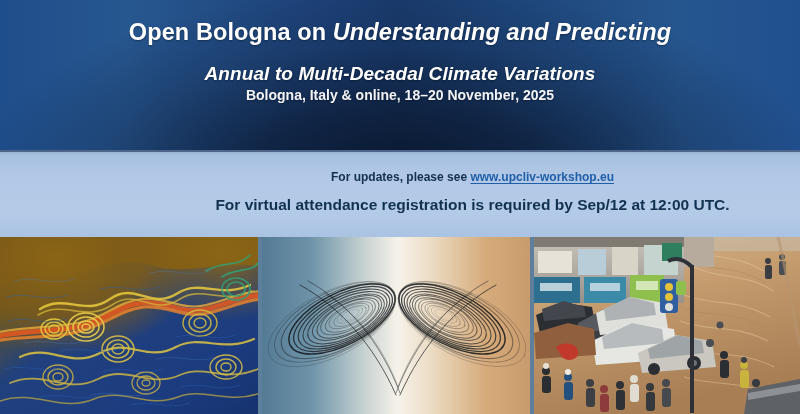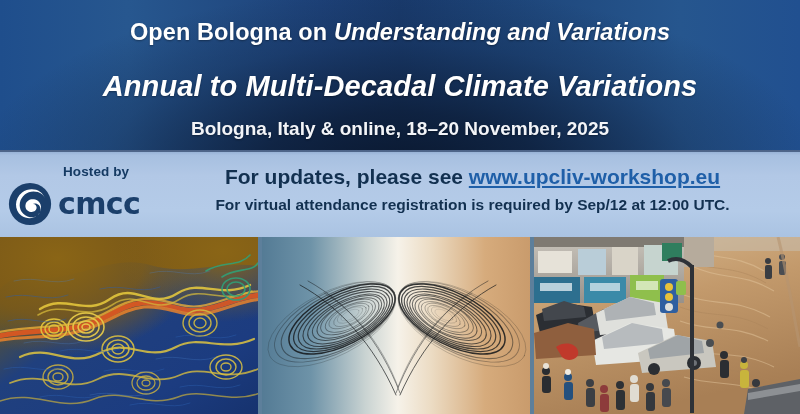--- a/index.html
+++ b/index.html
@@ -52,31 +52,30 @@
     letter-spacing: 0.1px;
     text-shadow: 0 1px 2px rgba(0,0,0,0.35);
     white-space: nowrap;
   }
   .title-line-1 {
     font-size: 23.5px;
     line-height: 24px;
     margin-top: 20px;
   }
   .title-line-2 {
-    font-size: 29px;
+    font-size: 19px;
     line-height: 24px;
-    margin-top: 30px;
+    margin-top: 18px;
     font-style: italic;
   }
   .title-italic { font-style: italic; }
   .subtitle-line {
-    font-size: 19px;
+    font-size: 14px;
     font-weight: bold;
     line-height: 18px;
-    margin-top: 22px;
     color: #f2f4f8;
     text-shadow: 0 1px 2px rgba(0,0,0,0.35);
     white-space: nowrap;
   }
 
   
   .info-band {
     position: absolute;
     left: 0; top: 150px;
     width: 800px;
@@ -137,21 +136,21 @@
   
   .info-text {
     position: absolute;
     left: 150px;
     top: 14px;
     width: 645px;
     text-align: center;
     color: #123050;
   }
   .info-line {
-    font-size: 21px;
+    font-size: 12px;
     font-weight: bold;
     line-height: 20px;
     white-space: nowrap;
   }
   .info-line-1 { margin-top: 3px; }
   .info-line-2 { margin-top: 8px; font-size: 15.5px; }
   .url-link {
     color: #1f5fa8;
     text-decoration: underline;
     text-underline-offset: 2px;
@@ -183,39 +182,29 @@
   }
   .panel-svg { display: block; width: 100%; height: 100%; }
 </style>
 </head>
 <body>
 
 <div class="banner">
 
   <div class="header">
     <div class="header-inner">
-      <div class="title-line title-line-1"><span>Open Bologna on </span><span class="title-italic">Understanding and Variations</span></div>
+      <div class="title-line title-line-1"><span>Open Bologna on </span><span class="title-italic">Understanding and Predicting</span></div>
       <div class="title-line title-line-2">Annual to Multi-Decadal Climate Variations</div>
       <div class="subtitle-line">Bologna, Italy &amp; online,  18–20  November,  2025</div>
     </div>
   </div>
 
   <div class="info-band">
     <div class="band-topline"></div>
 
-    <div class="host-block">
-      <div class="hosted-by-label">Hosted by</div>
-      <div class="cmcc-logo-row">
-        <svg class="cmcc-mark" viewBox="0 0 100 100">
-          <circle cx="50" cy="50" r="48" fill="#1b3f6b"></circle>
-          <path d="M84 38 C78 16 50 10 32 24 C14 38 14 64 30 76 C44 86 64 84 72 70 C79 58 74 44 62 40 C52 37 42 42 40 51 C38 59 43 67 52 68 C59 69 65 64 65 58 C65 53 61 49 56 50 C64 46 74 52 74 62 C74 74 62 82 50 80 C34 77 24 62 27 47 C31 28 50 17 68 23 C77 26 82 31 84 38 Z" fill="#ffffff"></path>
-        </svg>
-        <div class="cmcc-word">cmcc</div>
-      </div>
-    </div>
 
     <div class="info-text">
       <div class="info-line info-line-1"><span>For updates, please see  </span><a class="url-link" href="#">www.upcliv-workshop.eu</a></div>
       <div class="info-line info-line-2">For virtual attendance registration is required by Sep/12 at 12:00 UTC.</div>
     </div>
   </div>
 
   <div class="image-strip">
 
     <div class="img-panel panel-ocean">

